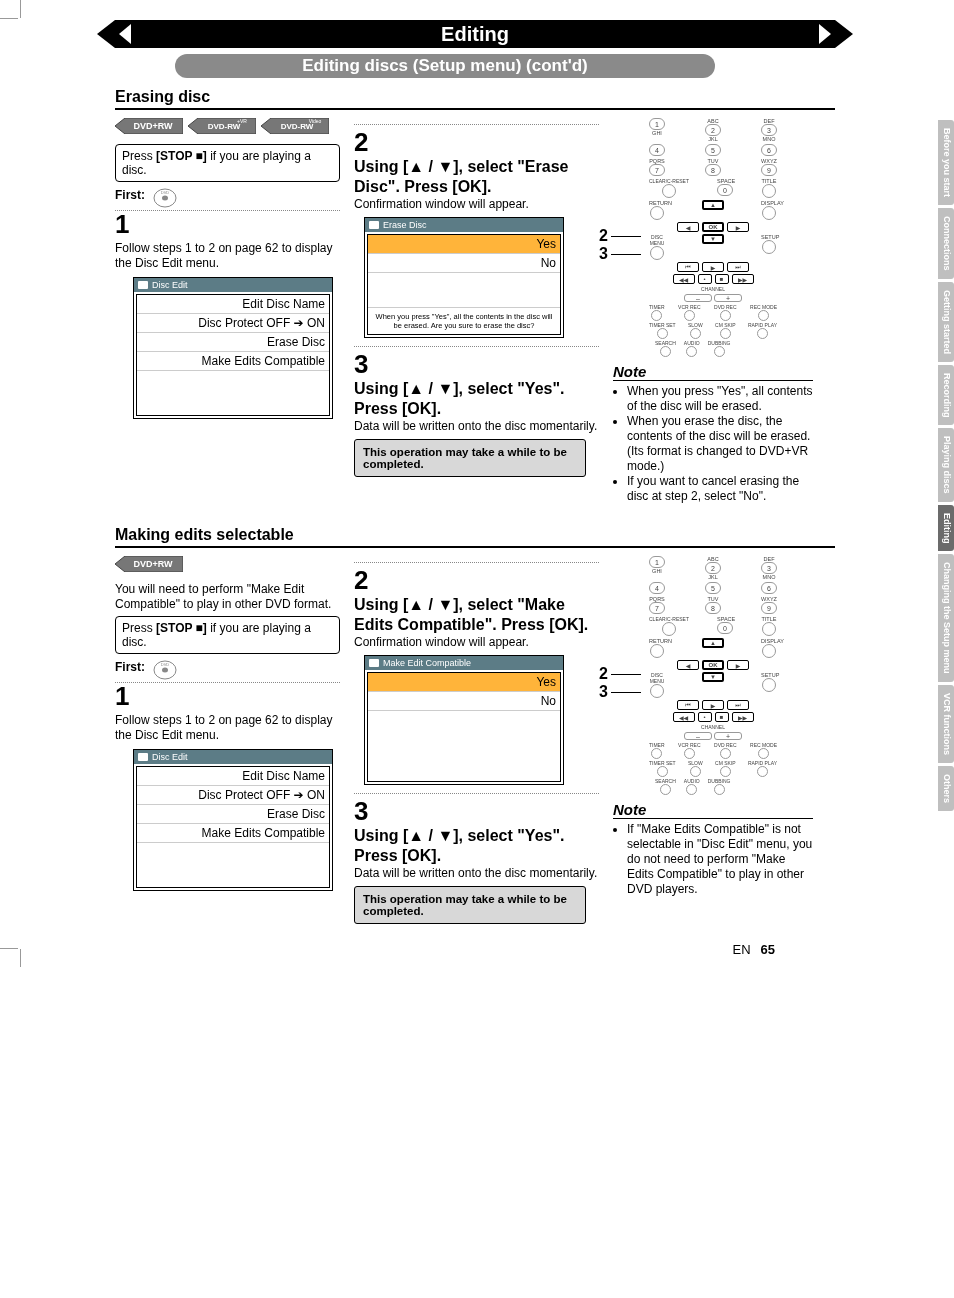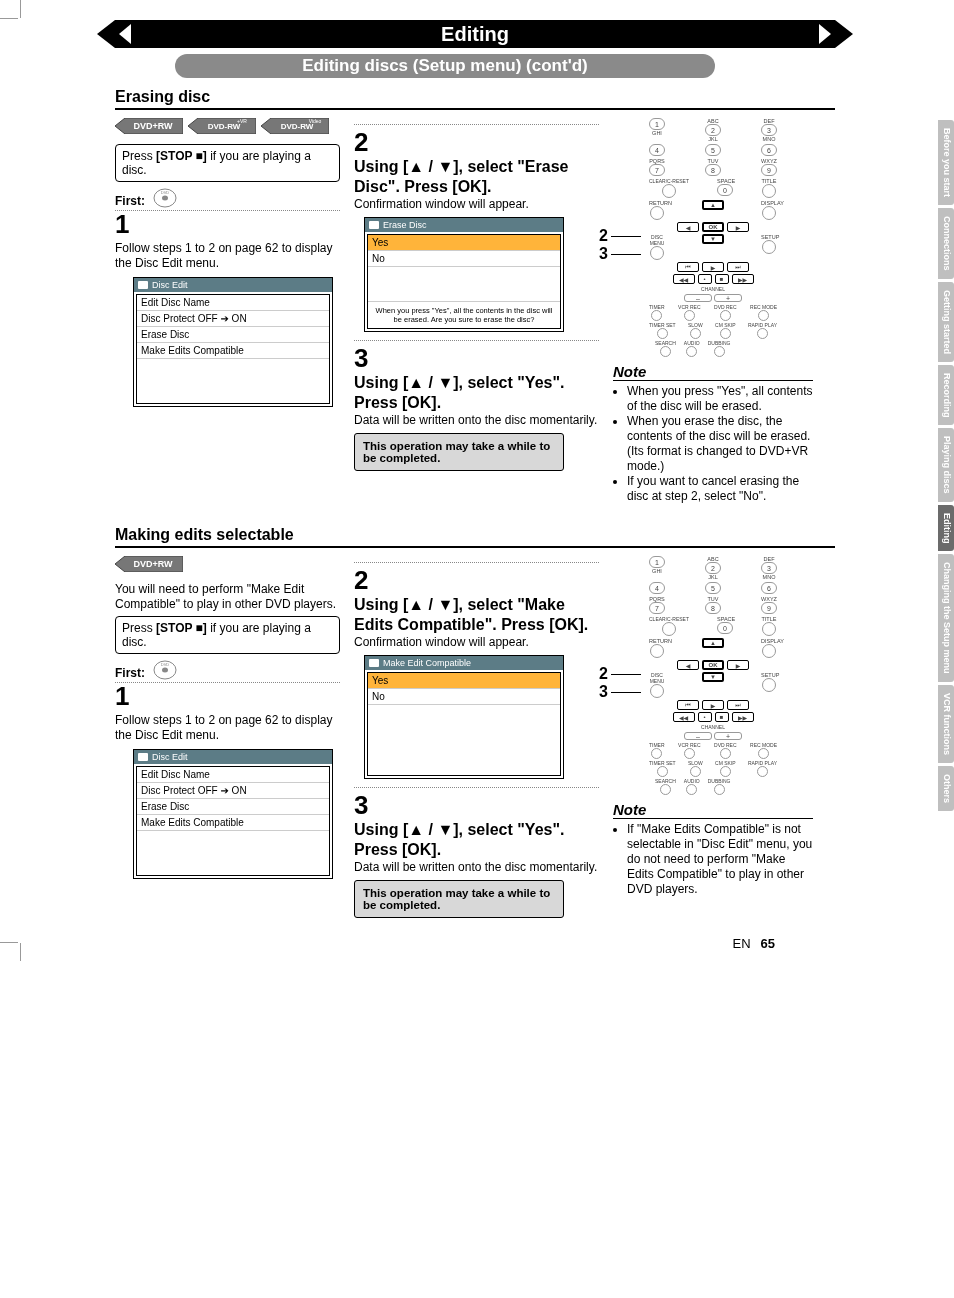--- a/index.html
+++ b/index.html
@@ -28,40 +28,40 @@
   .col { }
   .col1 { width: 225px; }
   .col2 { width: 245px; }
   .col3 { width: 200px; }
 
   .badge { display:inline-block; margin:2px 2px 4px 0; }
   .badge svg { display:block; }
 
   .bodytxt { font-size:12px; line-height:1.25; margin:4px 0; }
   .boxed { border:1px solid #000; border-radius:4px; padding:4px 6px; font-size:12px; margin:4px 0 6px 0; }
-  .first-row { display:flex; align-items:flex-end; gap:6px; border-bottom:1px dotted #888; padding-bottom:2px; margin-bottom:0;}
+  .first-row { display:flex; align-items:flex-start; gap:6px; border-bottom:1px dotted #888; padding-bottom:2px; margin-bottom:0;}
   .first-label { font-weight:bold; font-size:12px;}
 
   .bignum { font-size:26px; font-weight:bold; line-height:1; margin:0 0 2px 0;}
   .dotted-top { border-top:1px dotted #888; padding-top:4px; margin-top:8px;}
 
   .step-heading { font-size:16px; font-weight:bold; line-height:1.25;}
   .step-sub { font-size:12px; }
 
   .menu-panel { border:1px solid #000; margin-top:6px; width:200px; font-size:9px;}
   .menu-title { background:#5c7c86; color:#fff; padding:2px 4px; display:flex; align-items:center; gap:4px;}
   .menu-title::before { content:""; display:inline-block; width:10px; height:8px; background:#fff; border-radius:1px;}
   .menu-body { border:1px solid #000; margin:2px; }
-  .menu-item { padding:2px 4px; border-bottom:1px solid #ccc; font-size:10px;}
+  .menu-item { padding:2px 4px; border-bottom:1px solid #ccc; font-size:12px;text-align:right;}
   .menu-item.sel { background:#ffb43a; }
   .menu-item:last-child { border-bottom:none;}
   .menu-empty { height:44px; }
   .menu-footer { font-size:7.5px; text-align:center; padding:4px 6px; line-height:1.2; border-top:1px solid #ccc;}
 
-  .op-box { background:#d8d8d8; border:1px solid #000; border-radius:3px; padding:6px 8px; font-size:11.5px; font-weight:bold; margin-top:6px; width:210px;}
+  .op-box { background:#d8d8d8; border:1px solid #000; border-radius:3px; padding:6px 8px; font-size:11.5px; font-weight:bold; margin-top:6px; width:232px;}
 
   .note-head { font-style:italic; font-weight:bold; font-size:15px; border-bottom:1px solid #000; margin-top:6px;}
   ul.note-list { list-style:disc; padding-left:14px; font-size:12px; line-height:1.25; margin-top:3px;}
 
   
   .remote { width:128px; margin:0 auto; font-size:6px; color:#444; position:relative;}
   .remote .row3 { display:flex; justify-content:space-between; margin:2px 0;}
   .rbtn { width:16px; height:12px; border:1px solid #999; border-radius:7px; display:flex; align-items:center; justify-content:center; font-size:7px;}
   .rlabel { font-size:5.5px; text-align:center; width:16px; }
   .rgroup { display:flex; flex-direction:column; align-items:center;}
@@ -347,21 +347,21 @@
     <div class="section-title" style="margin-top:22px;">Making edits selectable</div>
 
     <div class="cols">
       <div class="col col1">
         <span class="badge">
           <svg width="68" height="16">
               <polygon points="0,8 10,0 68,0 68,16 10,16" fill="#777" stroke="#444"></polygon>
               <text x="38" y="11" font-size="9" font-weight="bold" fill="#fff" text-anchor="middle">DVD+RW</text>
             </svg>
         </span>
-        <p class="bodytxt">You will need to perform "Make Edit Compatible" to play in other DVD players.</p>
+        <p class="bodytxt">You will need to perform "Make Edit Compatible" to play in other DVD format.</p>
         <div class="boxed">Press <b>[STOP ■]</b> if you are playing a disc.</div>
         <div class="first-row">
           <span class="first-label">First:</span>
           <span class="disc-icon">
             <svg width="28" height="20">
                 <ellipse cx="14" cy="10" rx="11" ry="9" fill="none" stroke="#888"></ellipse>
                 <ellipse cx="14" cy="10" rx="3" ry="2.5" fill="#888"></ellipse>
                 <text x="14" y="6" font-size="4" text-anchor="middle" fill="#888">DVD</text>
               </svg>
           </span>

